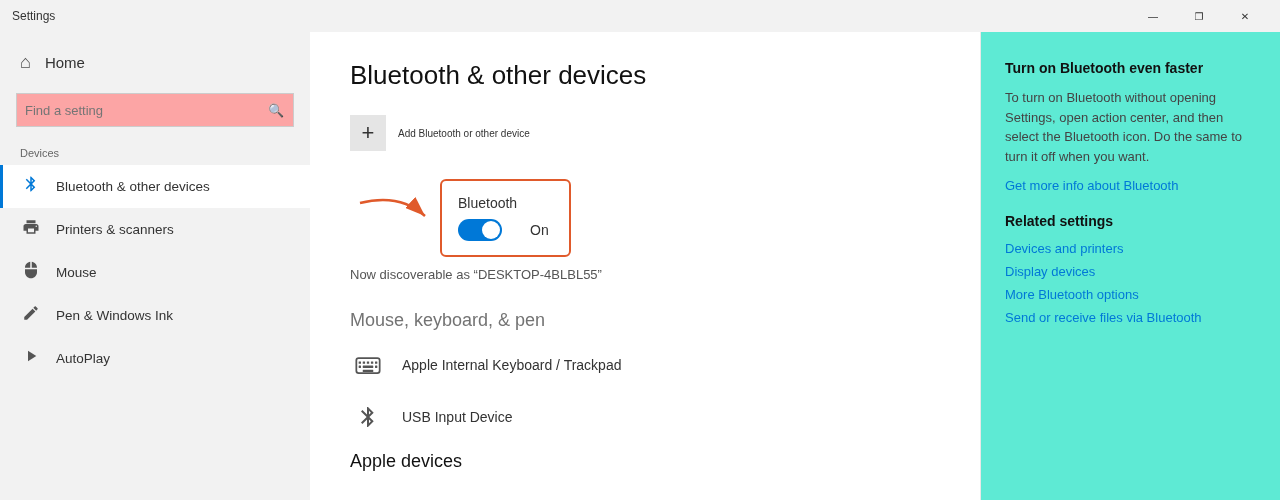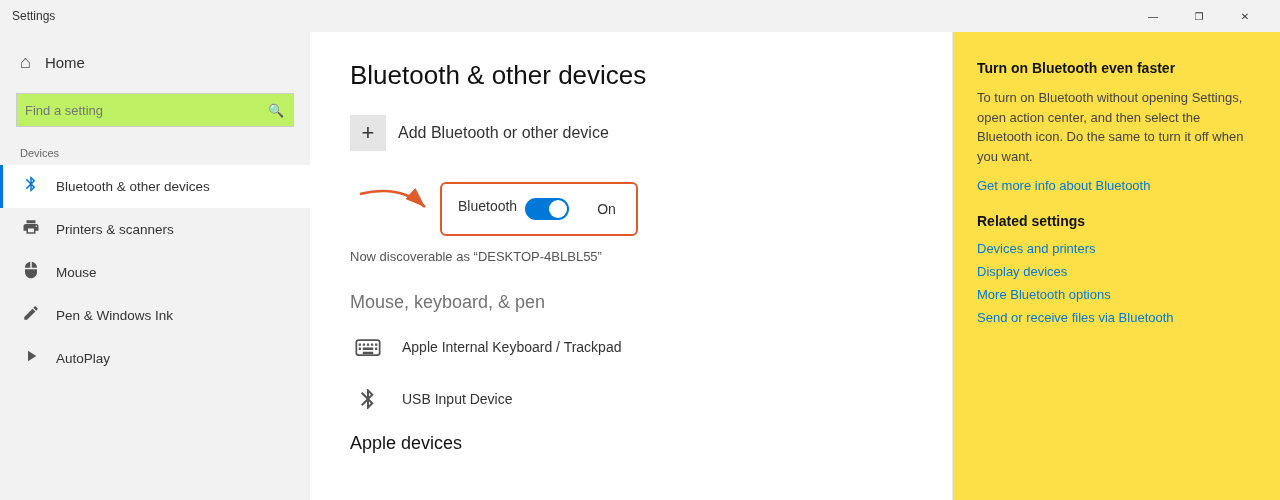--- a/index.html
+++ b/index.html
@@ -74,21 +74,21 @@
     }
     .sidebar-home-label {
       font-size: 15px;
       color: #333;
     }
 
     .sidebar-search {
       margin: 4px 16px 16px 16px;
       display: flex;
       align-items: center;
-      background: #bef264;
+      background: #fca5a5;
       border: 1px solid #ccc;
       height: 34px;
       padding: 0 8px;
     }
     .sidebar-search input {
       border: none;
       outline: none;
       flex: 1;
       font-size: 13px;
       font-family: 'Segoe UI', sans-serif;
@@ -157,29 +157,29 @@
       height: 36px;
       background: #e5e5e5;
       display: flex;
       align-items: center;
       justify-content: center;
       font-size: 22px;
       color: #333;
       flex-shrink: 0;
     }
     .add-device-label {
-      font-size: 16px;
+      font-size: 10px;
       color: #333;
     }
     .bluetooth-box {
       border: 2px solid #e05a2b;
       border-radius: 6px;
       padding: 14px 20px 14px 16px;
       display: inline-flex;
-      flex-direction: row;
+      flex-direction: column;
       gap: 8px;
       position: relative;
     }
     .bluetooth-label {
       font-size: 14px;
       color: #333;
       font-weight: 400;
     }
     .toggle-row {
       display: flex;
@@ -246,22 +246,22 @@
 
     .other-devices-heading {
       font-size: 18px;
       font-weight: 300;
       color: #111;
       margin-top: 10px;
     }
 
     
     .right-panel {
-      width: 328px;
-      background: #fde047;
+      width: 300px;
+      background: #5eead4;
       border-left: 1px solid #e8e8e8;
       padding: 28px 24px;
       flex-shrink: 0;
       overflow-y: auto;
     }
 
     .right-section-title {
       font-size: 14px;
       font-weight: 600;
       color: #111;

